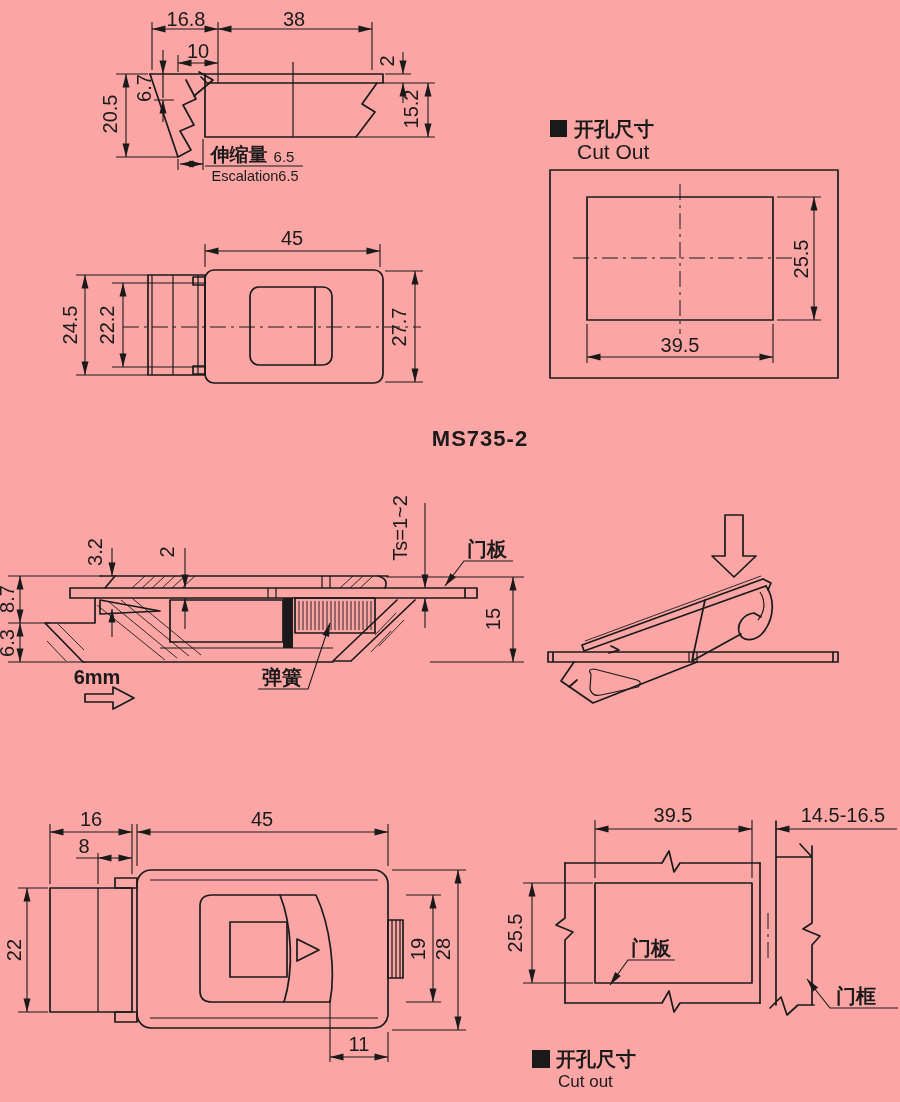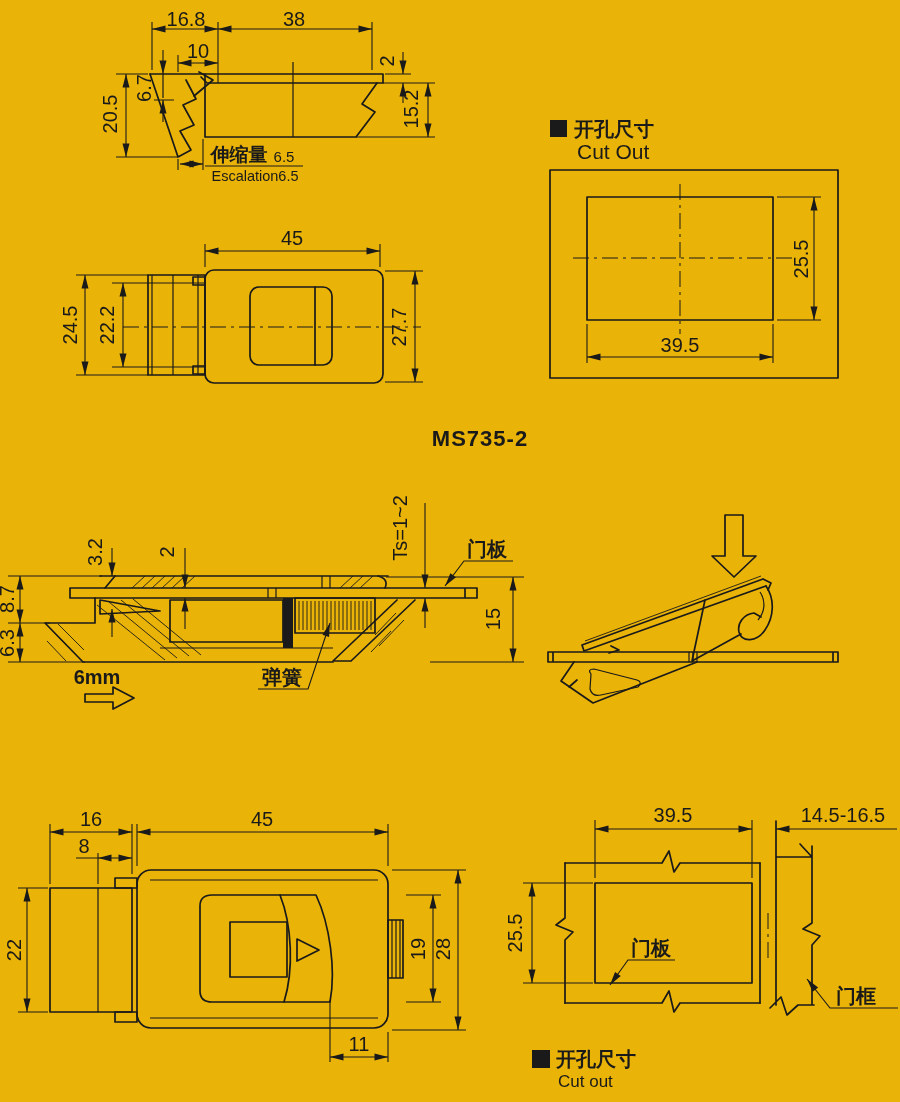--- a/index.html
+++ b/index.html
@@ -1,16 +1,16 @@
 <!DOCTYPE html>
 <html><head>
 <meta charset="utf-8">
 <style>
   html,body{margin:0;padding:0;background:#e8e8e8;}
-  #stage{position:relative;width:900px;height:1102px;background:#eab308;overflow:hidden;
+  #stage{position:relative;width:900px;height:1102px;background:#fca5a5;overflow:hidden;
          font-family:"Liberation Sans","DejaVu Sans",sans-serif;}
   svg{display:block}
   svg text{font-family:"Liberation Sans","DejaVu Sans",sans-serif;fill:#1a1a1a;font-size:20px;}
   .ol{fill:none;stroke:#1a1a1a;stroke-width:1.7;stroke-linejoin:round;stroke-linecap:round}
   .tl{fill:none;stroke:#1a1a1a;stroke-width:1.2;stroke-linejoin:round}
   .dl{fill:none;stroke:#1a1a1a;stroke-width:1.1;stroke-linecap:butt}
   .hl{fill:none;stroke:#1a1a1a;stroke-width:0.9}
   .cl{fill:none;stroke:#1a1a1a;stroke-width:1;stroke-dasharray:16 5 3 5}
   .fl{fill:#1a1a1a;stroke:none}
   .cjk{font-size:20px;font-weight:600}

